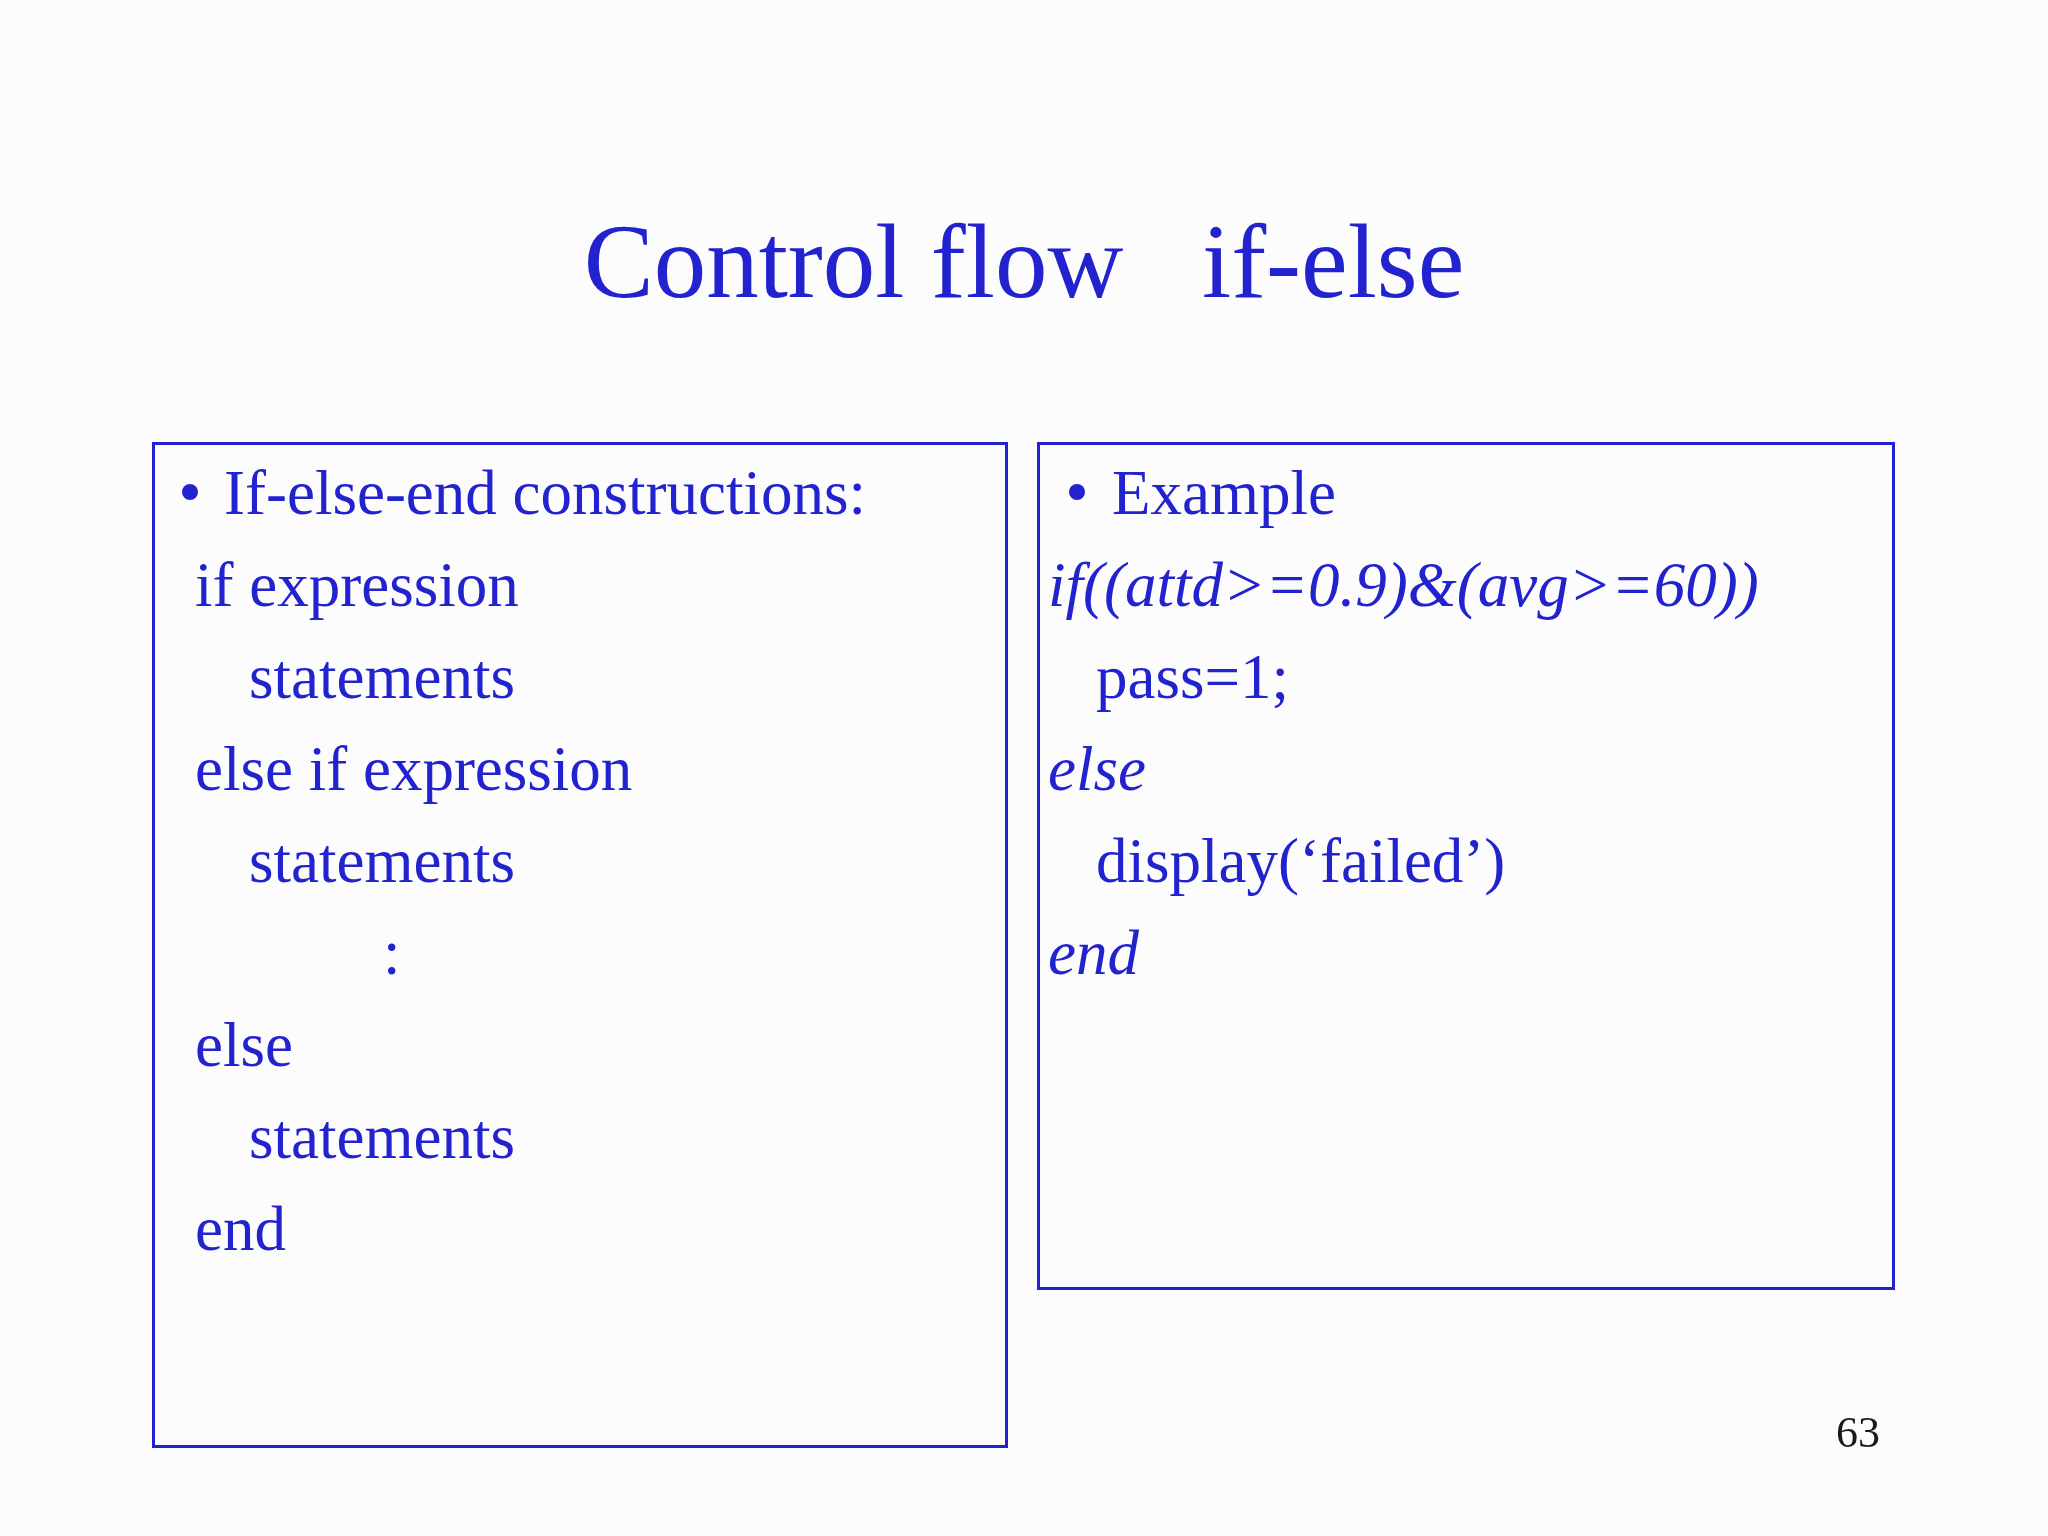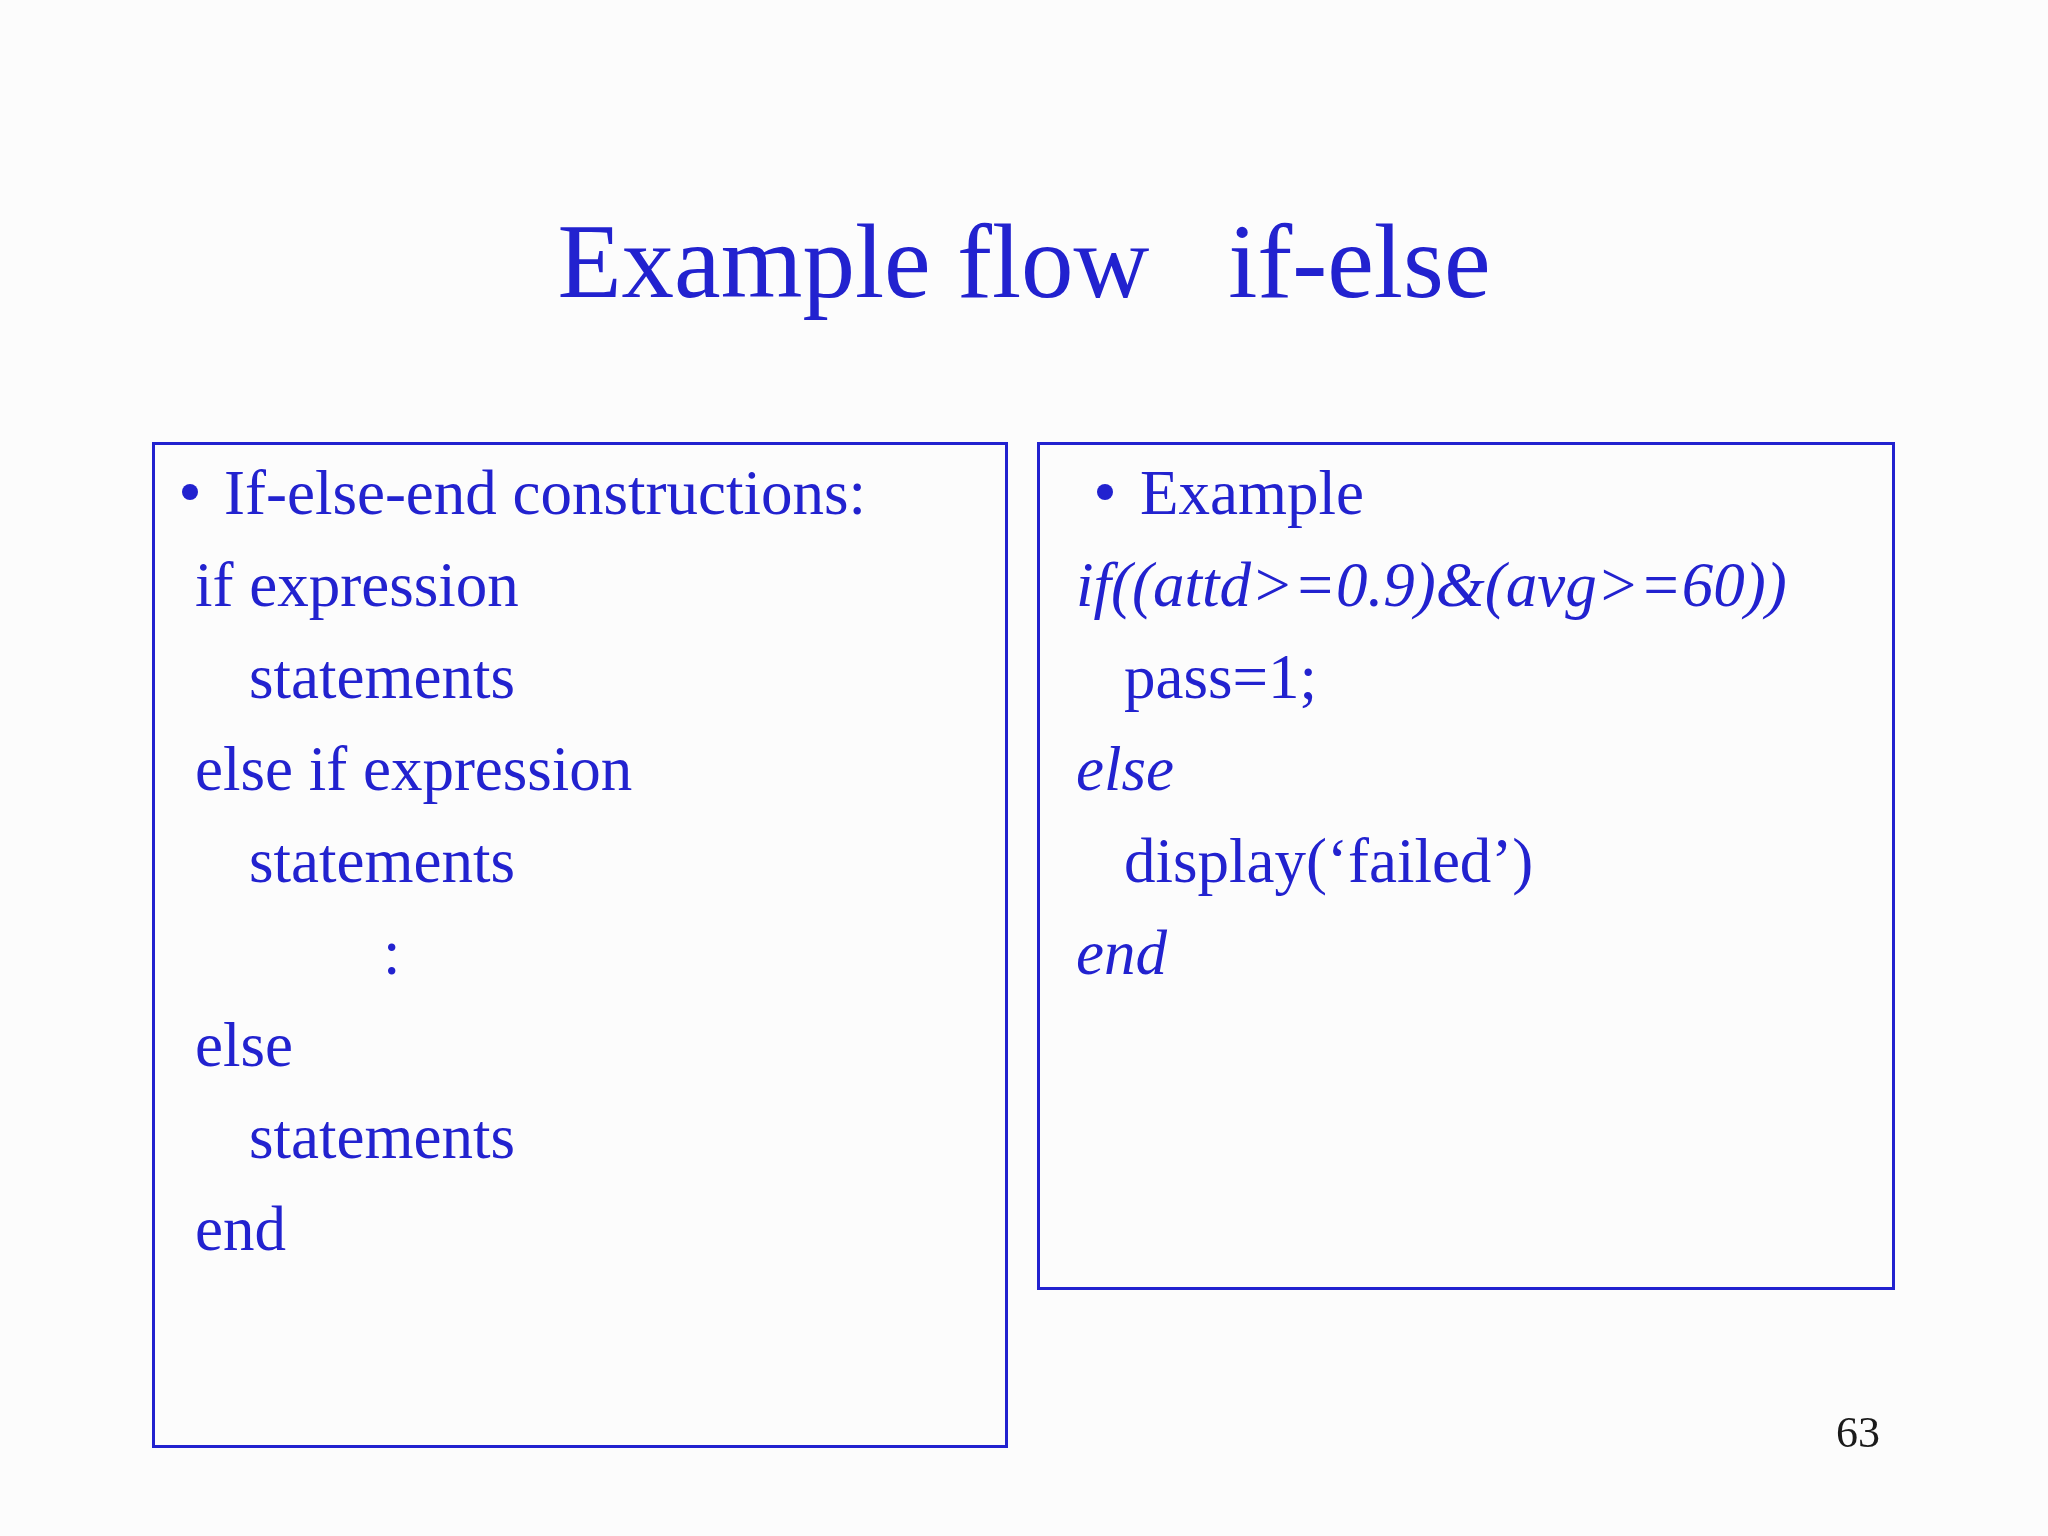--- a/index.html
+++ b/index.html
@@ -35,21 +35,20 @@
     left: 152px;
     top: 442px;
     width: 856px;
     height: 1006px;
   }
   .panel.right-panel {
     left: 1037px;
     top: 442px;
     width: 858px;
     height: 848px;
-    padding-left: 28px;
   }
   .line {
     position: relative;
     font-size: 63px;
     line-height: 92px;
     white-space: pre;
     padding-left: 22px;
   }
   .line .dot {
     position: absolute;
@@ -75,21 +74,21 @@
     top: 1408px;
     right: 168px;
     font-size: 44px;
     line-height: 1.15;
     color: var(--ink, #1a1a1a);
   }
 </style>
 </head>
 <body style="--blue: #2222cf; --bg: #fcfcfc; --ink: #1a1a1a;">
 
-<div class="slide-title">Example flow   if-else</div>
+<div class="slide-title">Control flow   if-else</div>
 
 <div class="panel left-panel">
     <div class="line bullet"><span class="dot"></span><span>If-else-end constructions:</span></div>
     <div class="line code"><span>if expression</span></div>
     <div class="line indent1"><span>statements</span></div>
     <div class="line code"><span>else if expression</span></div>
     <div class="line indent1"><span>statements</span></div>
     <div class="line indent2"><span>:</span></div>
     <div class="line code"><span>else</span></div>
     <div class="line indent1"><span>statements</span></div>

